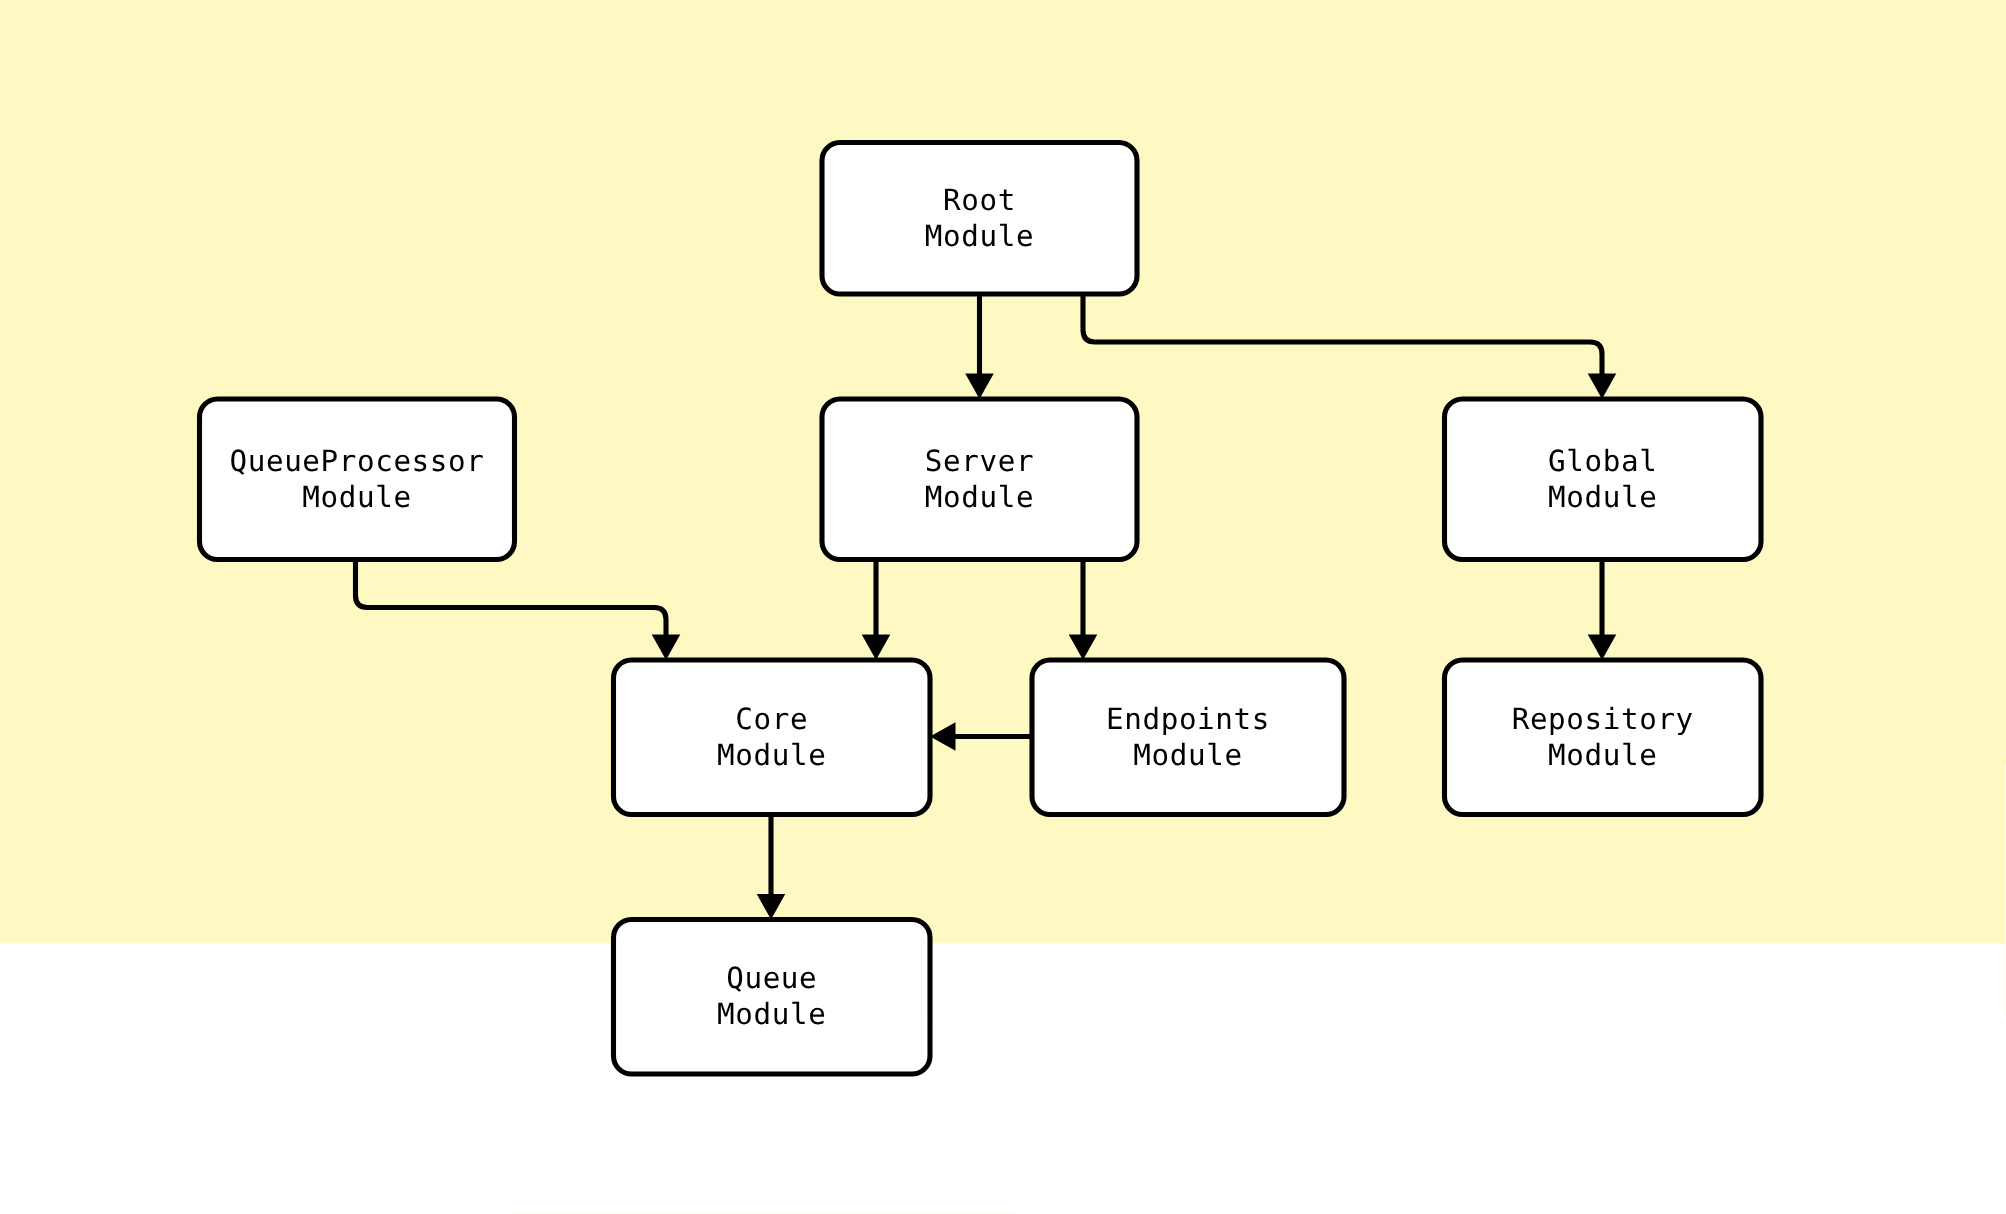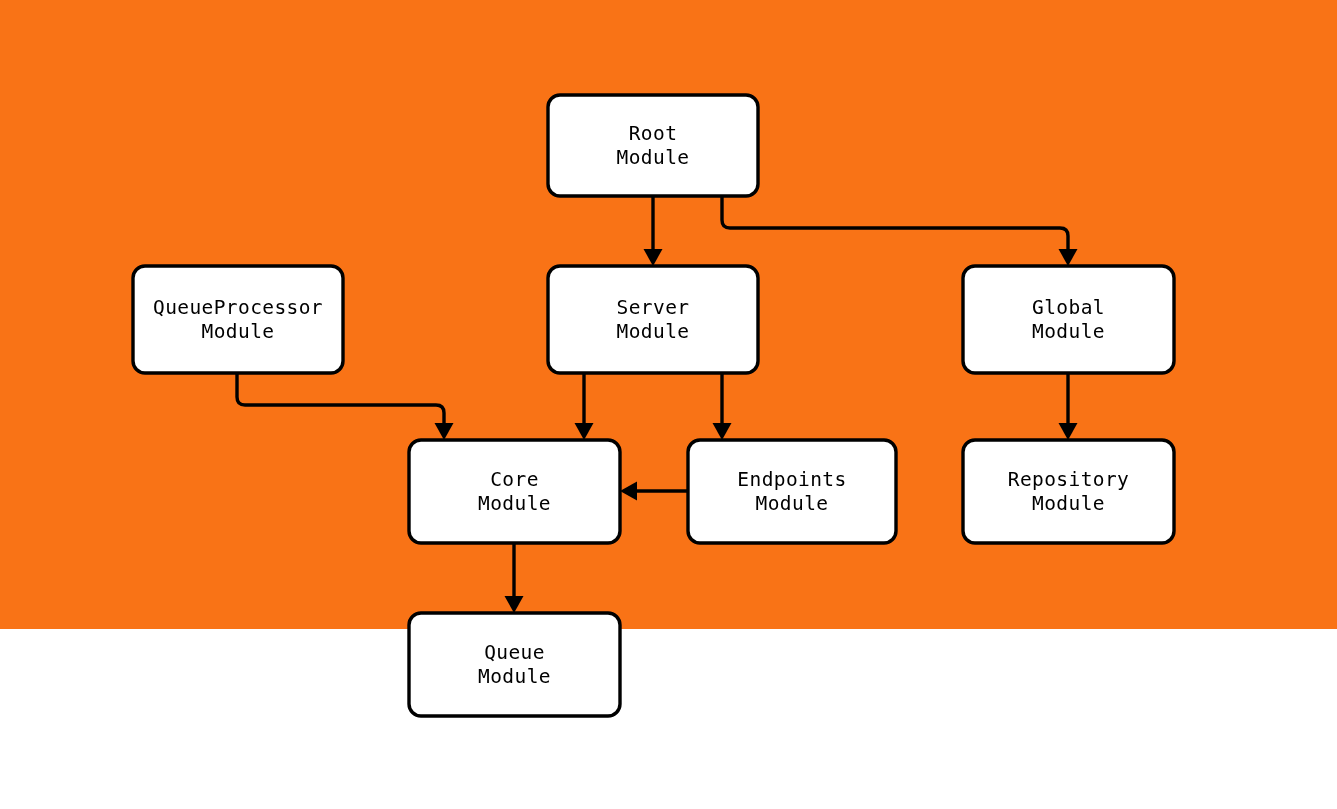--- a/index.html
+++ b/index.html
@@ -10,21 +10,21 @@
   body {
     width: 1337px;
     height: 809px;
     overflow: hidden;
     font-family: "DejaVu Sans Mono", "Liberation Mono", monospace;
   }
   #diagram-root {
     position: relative;
     width: 1337px;
     height: 629px;
-    background: #f97316;
+    background: #fef9c3;
   }
   svg#graph {
     display: block;
     width: 1337px;
     height: 809px;
   }
   .node-box {
     fill: #ffffff;
     stroke: #000000;
     stroke-width: 3.4;

